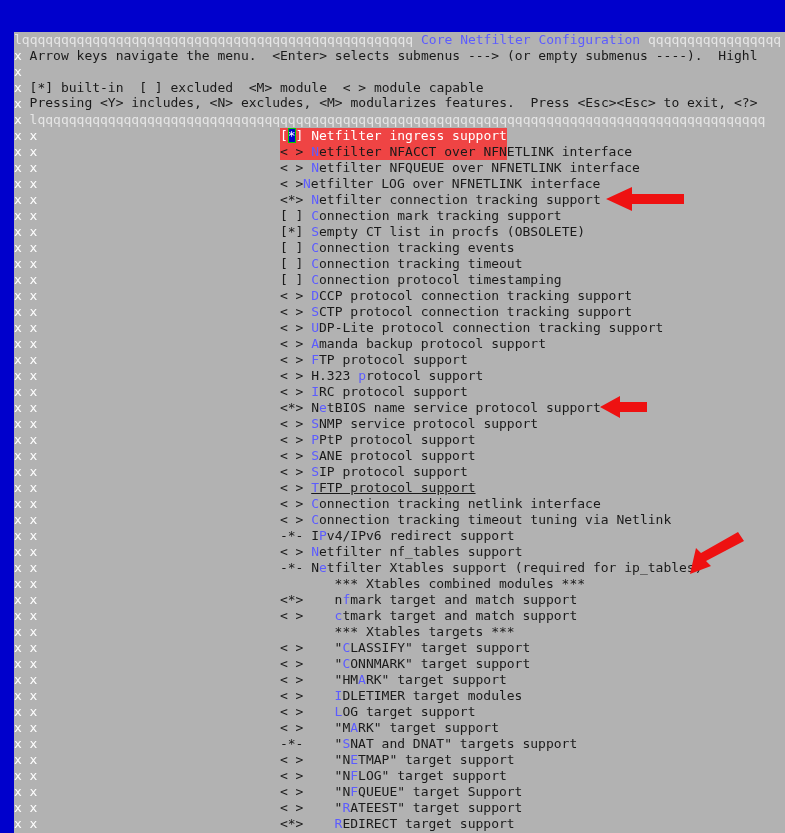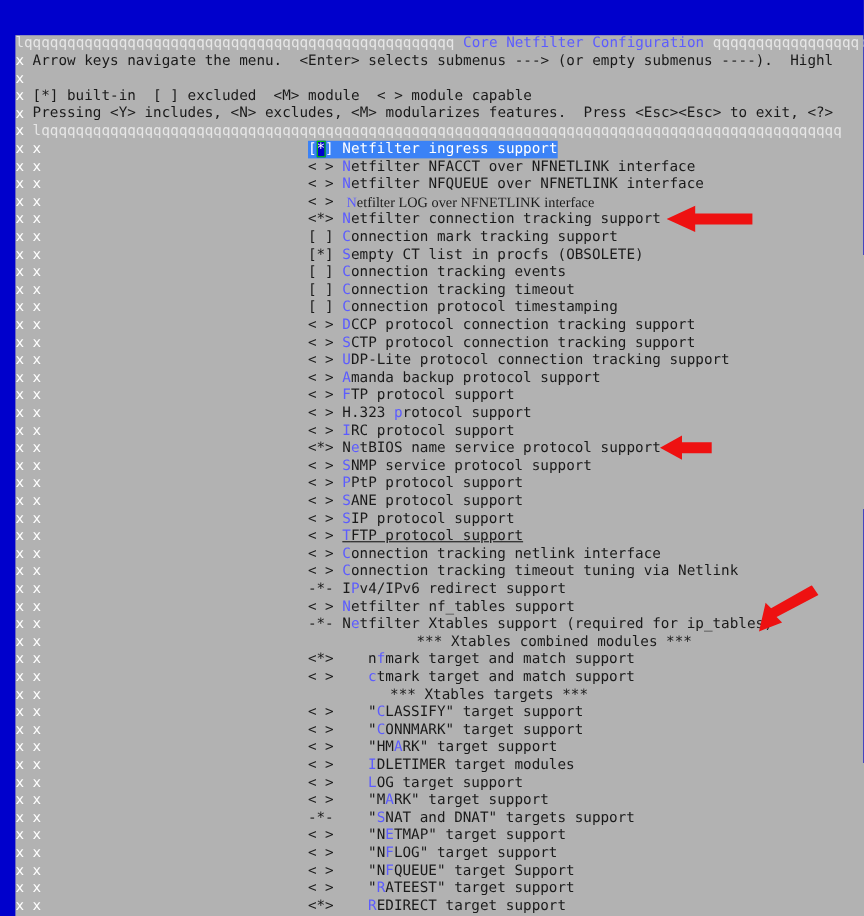--- a/index.html
+++ b/index.html
@@ -34,22 +34,22 @@
     position:absolute;left:0;height:16px;line-height:16px;white-space:pre;
   }
   .frame{color:#ffffff;}
   .framedim{color:#e6e6e6;}
   .boxlbl{color:#5c5cff;}
   .txt{color:#1a1a1a;}
   .hot{color:#5c5cff;}
 
   
   .selrow{
-    position:absolute;height:16px;line-height:16px;white-space:pre;
-    background:#3b82f6;color:#ffffff;
+    position:absolute;height:32px;line-height:16px;white-space:pre;
+    background:#ef4444;color:#ffffff;
   }
   .cursor{
     outline:1px solid #00cd00;outline-offset:-1px;
     background:#0000cc;color:#ffffff;
   }
 
   
   .arrow{position:absolute;pointer-events:none;}
 </style>
 </head>
@@ -84,21 +84,21 @@
         <div class="row frame" style="left: 15.6px; top: 112px;">x</div>
         <div class="row txt" style="left: 265.9px; top: 112px;">&lt; &gt;</div>
         <div class="row txt" style="left: 297.2px; top: 112px;"><span class="hot">N</span><span>etfilter NFACCT over NFNETLINK interface</span></div>
         <div class="row frame" style="left: 0px; top: 128px;">x</div>
         <div class="row frame" style="left: 15.6px; top: 128px;">x</div>
         <div class="row txt" style="left: 265.9px; top: 128px;">&lt; &gt;</div>
         <div class="row txt" style="left: 297.2px; top: 128px;"><span class="hot">N</span><span>etfilter NFQUEUE over NFNETLINK interface</span></div>
         <div class="row frame" style="left: 0px; top: 144px;">x</div>
         <div class="row frame" style="left: 15.6px; top: 144px;">x</div>
         <div class="row txt" style="left: 265.9px; top: 144px;">&lt; &gt;</div>
-        <div class="row txt" style="left: 301px; top: 144px; font-family: Liberation Serif, serif;"><span class="hot">N</span><span>etfilter LOG over NFNETLINK interface</span></div>
+        <div class="row txt" style="left: 289px; top: 144px;"><span class="hot">N</span><span>etfilter LOG over NFNETLINK interface</span></div>
         <div class="row frame" style="left: 0px; top: 160px;">x</div>
         <div class="row frame" style="left: 15.6px; top: 160px;">x</div>
         <div class="row txt" style="left: 265.9px; top: 160px;">&lt;*&gt;</div>
         <div class="row txt" style="left: 297.2px; top: 160px;"><span class="hot">N</span><span>etfilter connection tracking support</span></div>
         <div class="row frame" style="left: 0px; top: 176px;">x</div>
         <div class="row frame" style="left: 15.6px; top: 176px;">x</div>
         <div class="row txt" style="left: 265.9px; top: 176px;">[ ]</div>
         <div class="row txt" style="left: 297.2px; top: 176px;"><span class="hot">C</span><span>onnection mark tracking support</span></div>
         <div class="row frame" style="left: 0px; top: 192px;">x</div>
         <div class="row frame" style="left: 15.6px; top: 192px;">x</div>
@@ -183,32 +183,32 @@
         <div class="row frame" style="left: 0px; top: 512px;">x</div>
         <div class="row frame" style="left: 15.6px; top: 512px;">x</div>
         <div class="row txt" style="left: 265.9px; top: 512px;">&lt; &gt;</div>
         <div class="row txt" style="left: 297.2px; top: 512px;"><span class="hot">N</span><span>etfilter nf_tables support</span></div>
         <div class="row frame" style="left: 0px; top: 528px;">x</div>
         <div class="row frame" style="left: 15.6px; top: 528px;">x</div>
         <div class="row txt" style="left: 265.9px; top: 528px;">-*-</div>
         <div class="row txt" style="left: 297.2px; top: 528px;"><span>N</span><span class="hot">e</span><span>tfilter Xtables support (required for ip_tables)</span></div>
         <div class="row frame" style="left: 0px; top: 544px;">x</div>
         <div class="row frame" style="left: 15.6px; top: 544px;">x</div>
-        <div class="row txt" style="left: 320.6px; top: 544px; margin-left: 44px;"><span>*** Xtables combined modules ***</span></div>
+        <div class="row txt" style="left: 320.6px; top: 544px;"><span>*** Xtables combined modules ***</span></div>
         <div class="row frame" style="left: 0px; top: 560px;">x</div>
         <div class="row frame" style="left: 15.6px; top: 560px;">x</div>
         <div class="row txt" style="left: 265.9px; top: 560px;">&lt;*&gt;</div>
         <div class="row txt" style="left: 320.6px; top: 560px;"><span>n</span><span class="hot">f</span><span>mark target and match support</span></div>
         <div class="row frame" style="left: 0px; top: 576px;">x</div>
         <div class="row frame" style="left: 15.6px; top: 576px;">x</div>
         <div class="row txt" style="left: 265.9px; top: 576px;">&lt; &gt;</div>
         <div class="row txt" style="left: 320.6px; top: 576px;"><span class="hot">c</span><span>tmark target and match support</span></div>
         <div class="row frame" style="left: 0px; top: 592px;">x</div>
         <div class="row frame" style="left: 15.6px; top: 592px;">x</div>
-        <div class="row txt" style="left: 320.6px; top: 592px; margin-left: 20px;"><span>*** Xtables targets ***</span></div>
+        <div class="row txt" style="left: 320.6px; top: 592px;"><span>*** Xtables targets ***</span></div>
         <div class="row frame" style="left: 0px; top: 608px;">x</div>
         <div class="row frame" style="left: 15.6px; top: 608px;">x</div>
         <div class="row txt" style="left: 265.9px; top: 608px;">&lt; &gt;</div>
         <div class="row txt" style="left: 320.6px; top: 608px;"><span>"</span><span class="hot">C</span><span>LASSIFY" target support</span></div>
         <div class="row frame" style="left: 0px; top: 624px;">x</div>
         <div class="row frame" style="left: 15.6px; top: 624px;">x</div>
         <div class="row txt" style="left: 265.9px; top: 624px;">&lt; &gt;</div>
         <div class="row txt" style="left: 320.6px; top: 624px;"><span>"</span><span class="hot">C</span><span>ONNMARK" target support</span></div>
         <div class="row frame" style="left: 0px; top: 640px;">x</div>
         <div class="row frame" style="left: 15.6px; top: 640px;">x</div>

